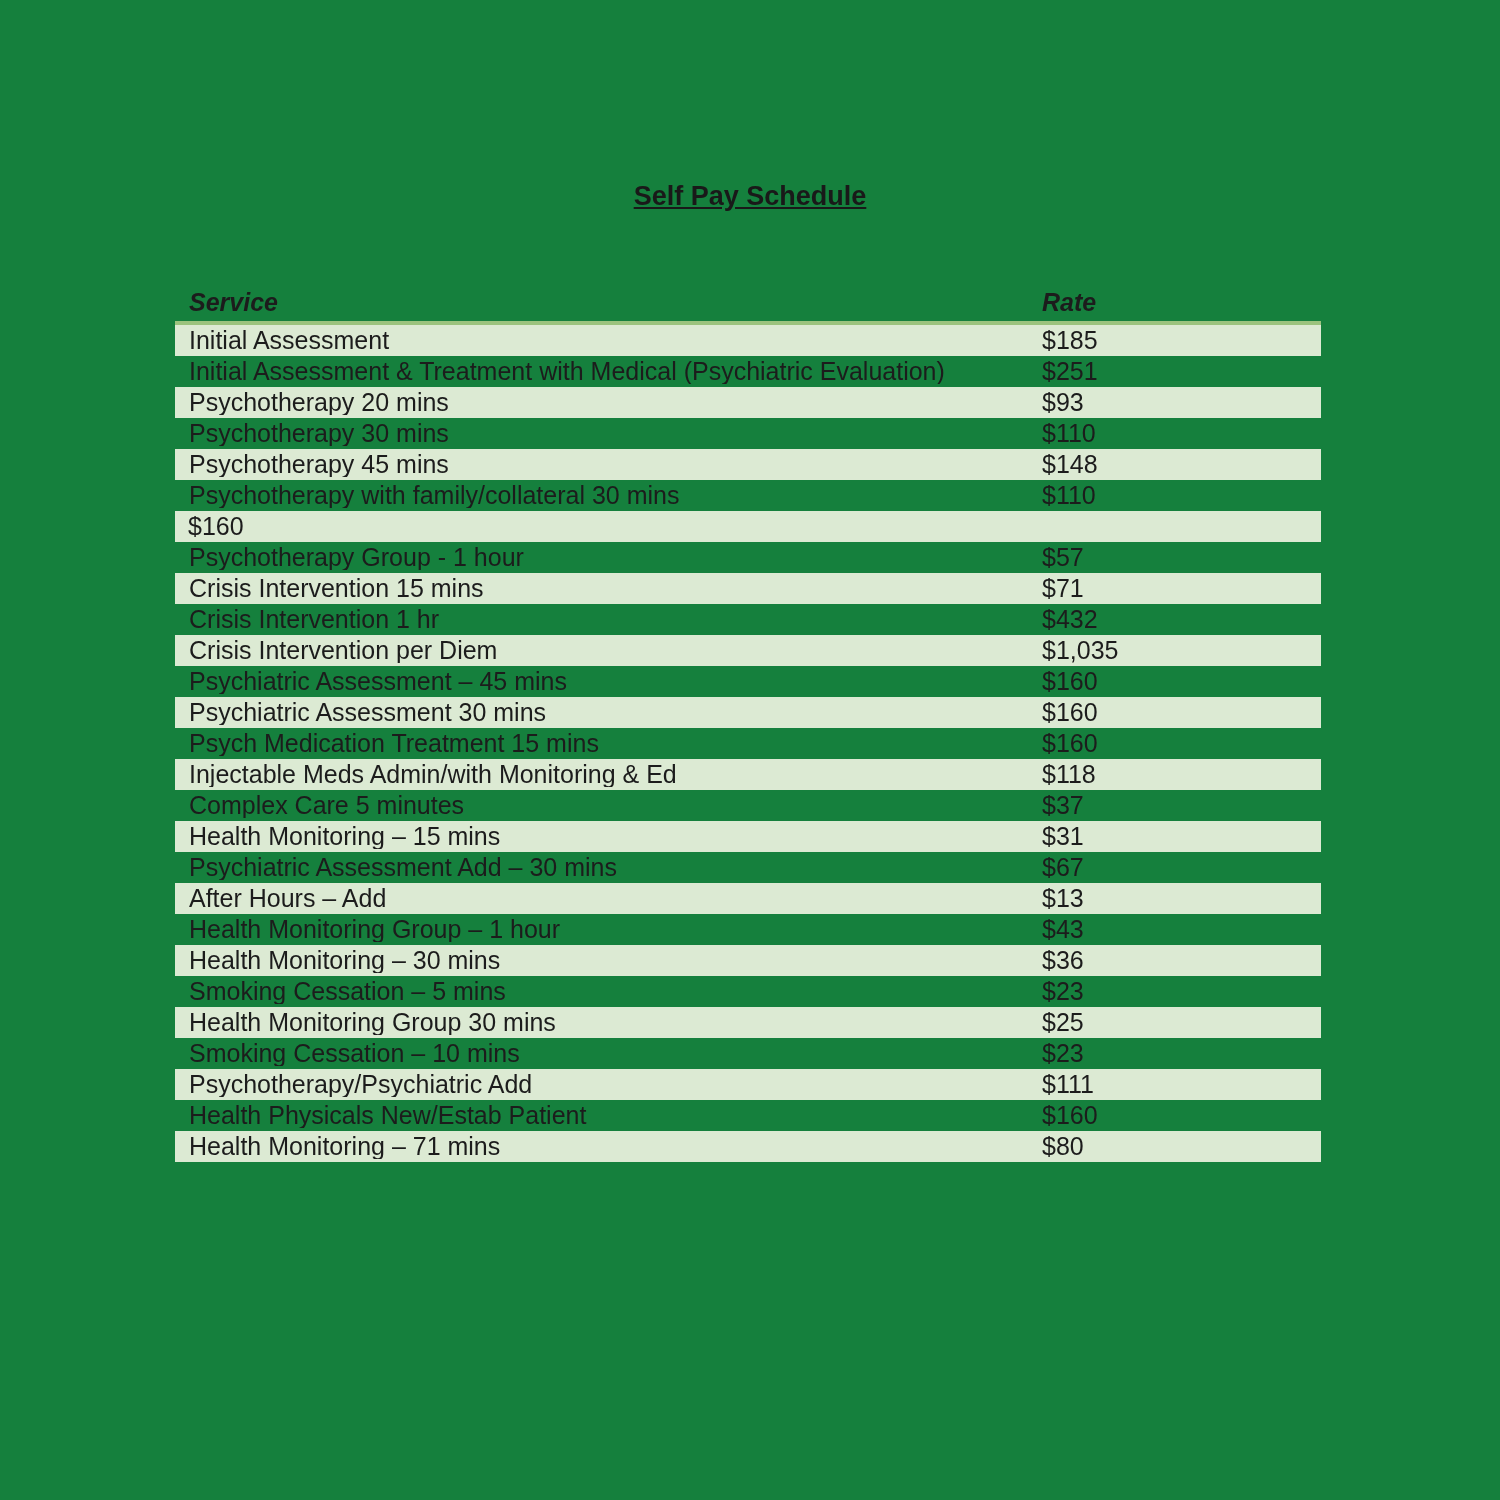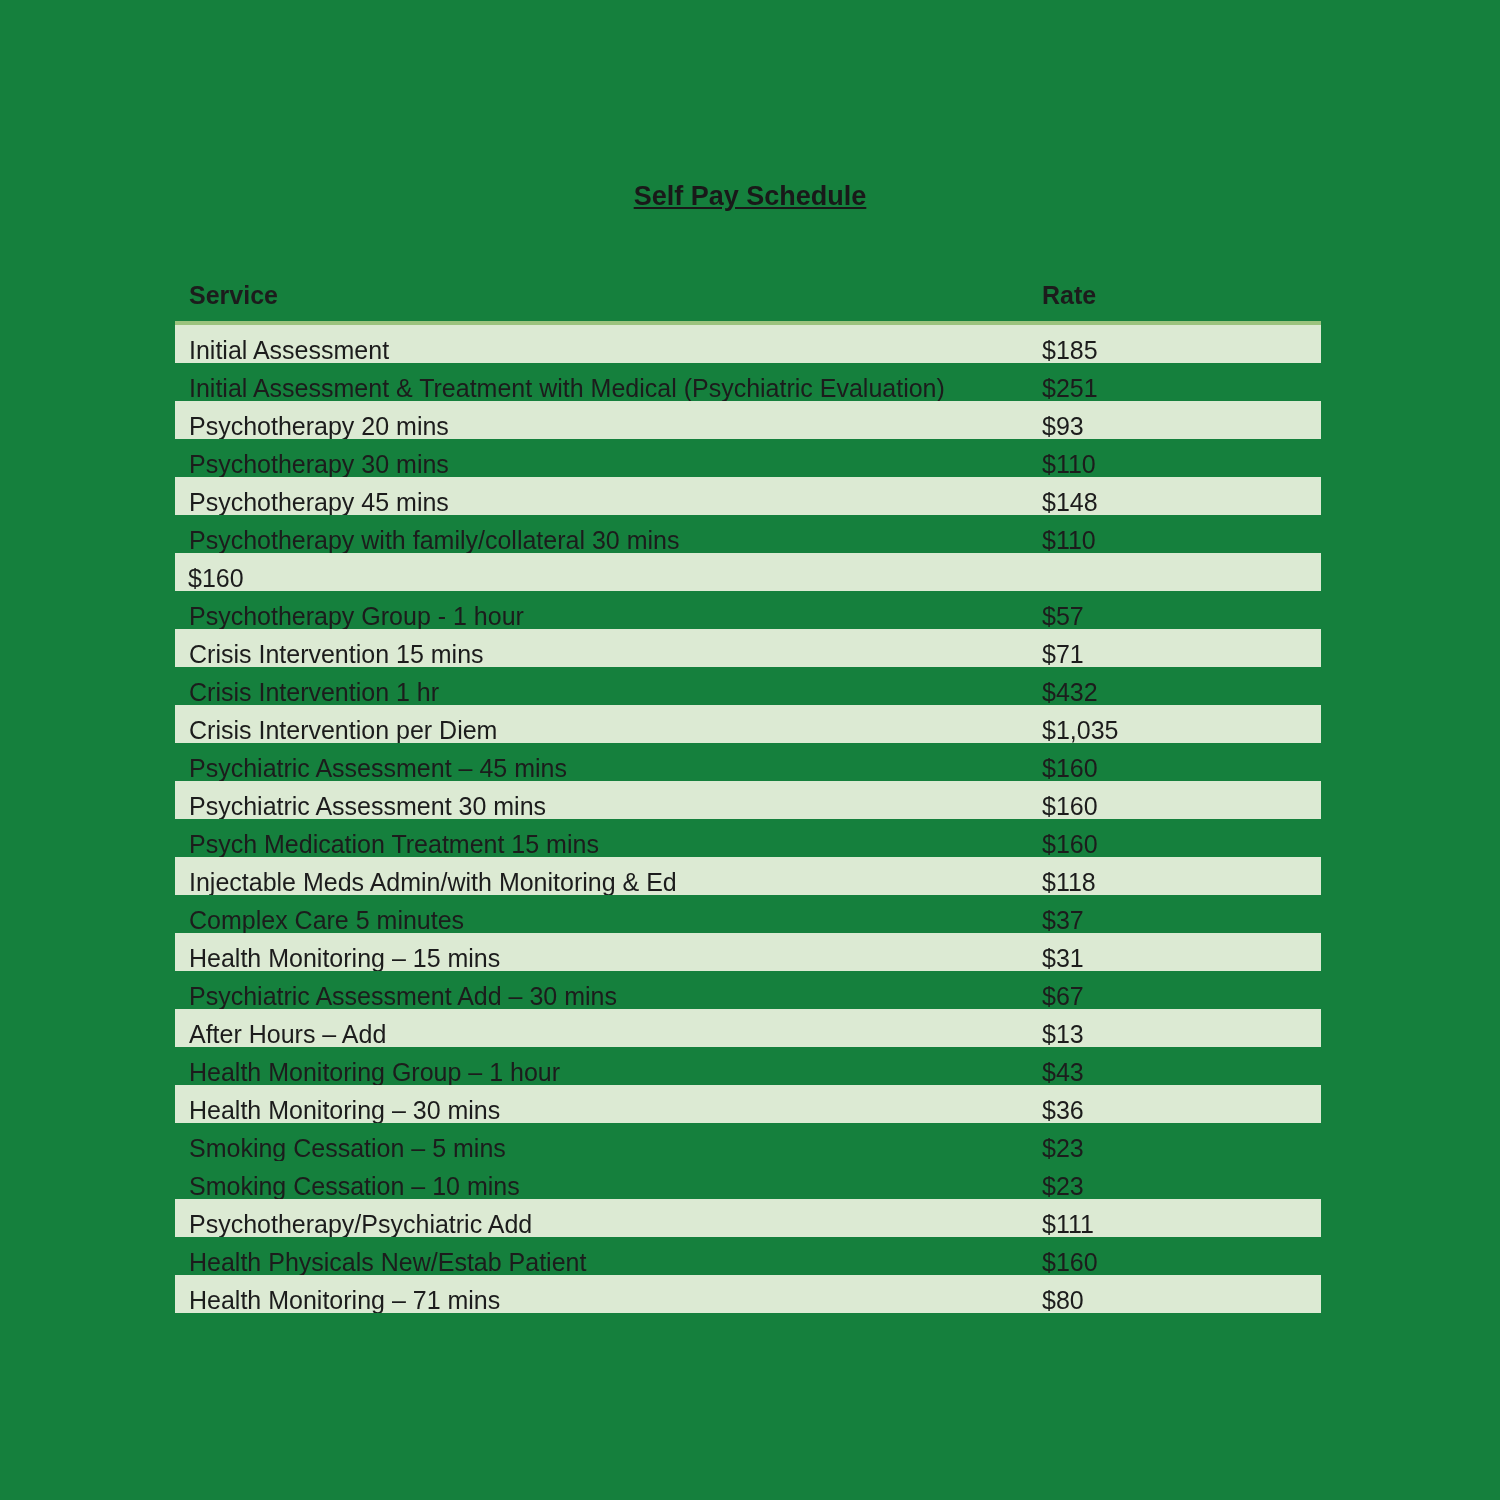--- a/index.html
+++ b/index.html
@@ -36,27 +36,29 @@
     position: absolute;
     top: 283px;
     left: 175px;
     width: 1146px;
     font-size: 25px;
     line-height: 1;
   }
   .header-row {
     display: flex;
     height: 38px;
+    align-items: center;
     font-weight: bold;
     border-bottom: 4px solid var(--border-green, #9bc37d);
+    font-style: italic;
   }
   .row {
     display: flex;
-    height: 38px;
-    align-items: flex-end;
+    height: 31px;
+    align-items: center;
   }
   .row.shaded {
     background: var(--row-green, #dcead3);
   }
   .cell {
     box-sizing: border-box;
     white-space: nowrap;
     overflow: hidden;
   }
   .cell.service {
@@ -161,20 +163,24 @@
           <div class="cell rate">$43</div>
         </div>
         <div class="row shaded">
           <div class="cell service">Health Monitoring – 30 mins</div>
           <div class="cell rate">$36</div>
         </div>
         <div class="row">
           <div class="cell service">Smoking Cessation – 5 mins</div>
           <div class="cell rate">$23</div>
         </div>
+        <div class="row shaded">
+          <div class="cell service">Health Monitoring Group 30 mins</div>
+          <div class="cell rate">$25</div>
+        </div>
         <div class="row">
           <div class="cell service">Smoking Cessation – 10 mins</div>
           <div class="cell rate">$23</div>
         </div>
         <div class="row shaded">
           <div class="cell service">Psychotherapy/Psychiatric Add</div>
           <div class="cell rate">$111</div>
         </div>
         <div class="row">
           <div class="cell service">Health Physicals New/Estab Patient</div>

